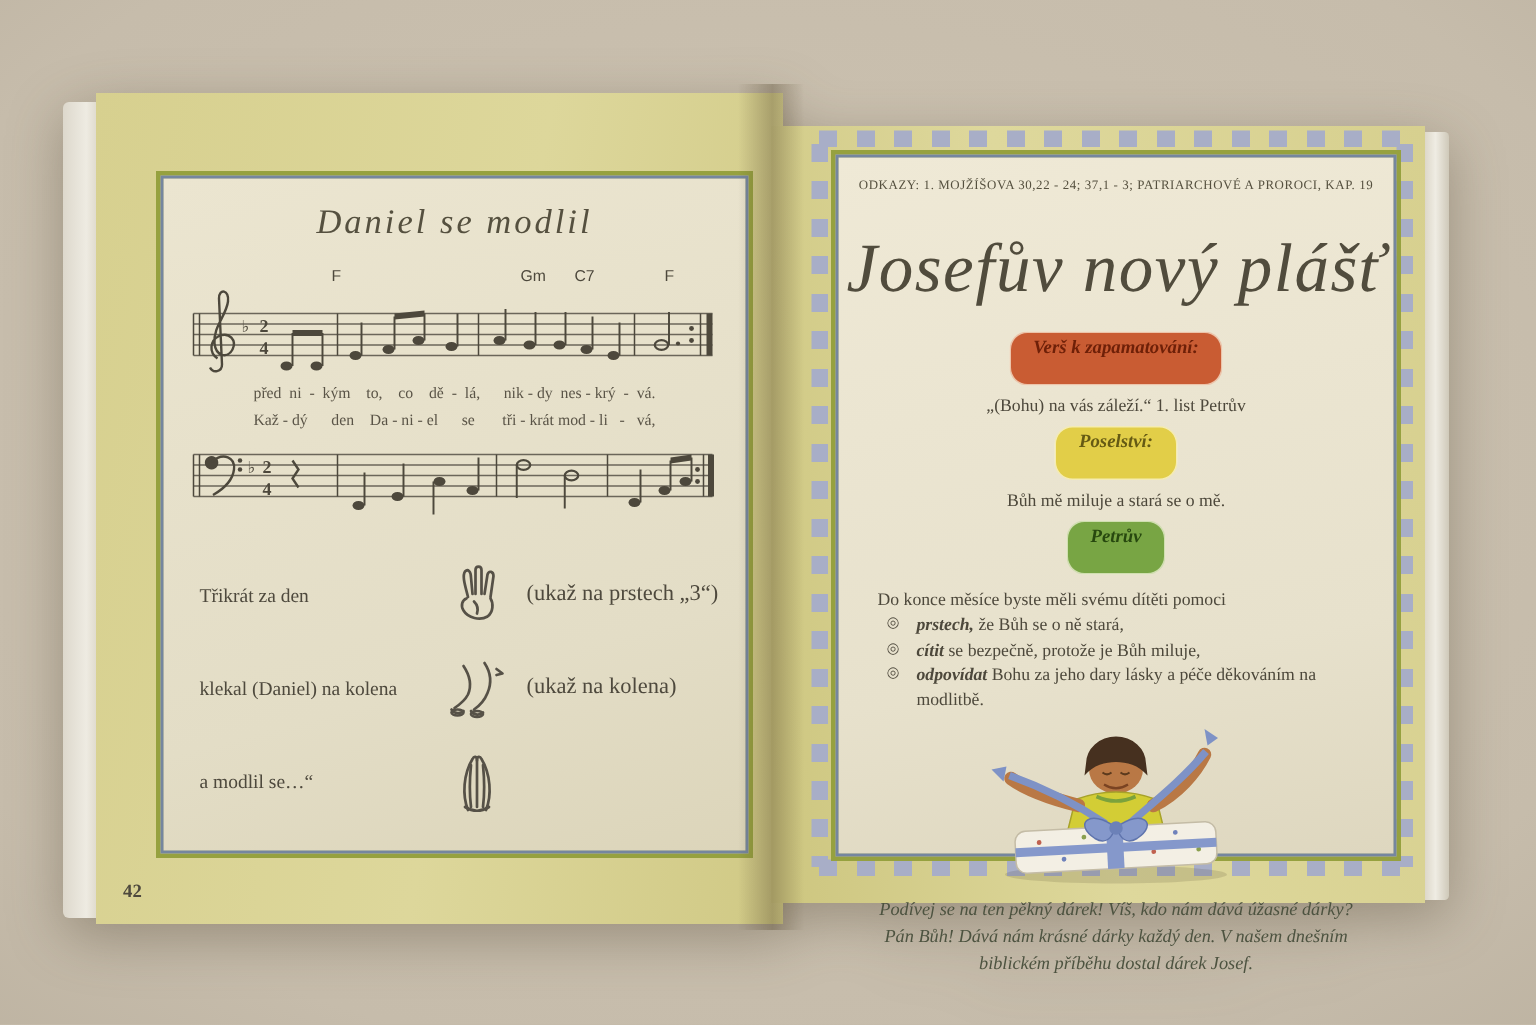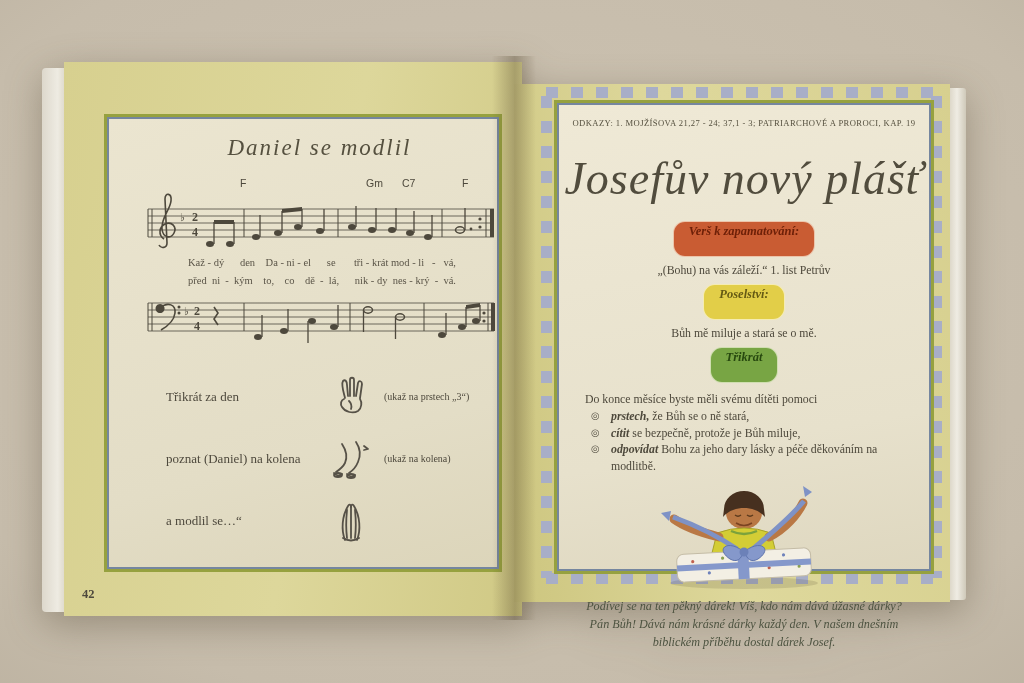--- a/index.html
+++ b/index.html
@@ -36,21 +36,21 @@
   }
   .gutter-shadow{
     position:absolute;left:452px;top:0;width:44px;height:564px;
     background:linear-gradient(90deg,rgba(80,66,40,0) 0%,rgba(80,66,40,.34) 52%,rgba(80,66,40,0) 100%);
     pointer-events:none;
   }
   
   .frame{position:absolute;border:3px solid #96a13f;}
   .frame-inner{width:100%;height:100%;border:2px solid #75869f;box-sizing:border-box;}
   .left-frame{left:40px;top:52px;width:392px;height:452px;}
-  .left-frame .frame-inner{background:linear-gradient(165deg,#ebe5d0 0%,#e3ddc6 70%,#dcd5ba 100%);padding-left:33px;}
+  .left-frame .frame-inner{background:linear-gradient(165deg,#ebe5d0 0%,#e3ddc6 70%,#dcd5ba 100%);}
   .right-frame{left:40px;top:16px;width:374px;height:468px;}
   .right-frame .frame-inner{background:linear-gradient(170deg,#efe9d6 0%,#e7e1cc 70%,#ded7bf 100%);}
   
   .check{position:absolute;pointer-events:none;}
   .check-h{height:11px;background:repeating-linear-gradient(90deg,#a8aec7 0 12px,rgba(0,0,0,0) 12px 25px);}
   .check-v{width:11px;background:repeating-linear-gradient(180deg,#a8aec7 0 12px,rgba(0,0,0,0) 12px 25px);}
   .check-top{left:32px;top:3px;width:390px;}
   .check-bottom{left:32px;top:489px;width:390px;}
   .check-left{left:27px;top:12px;height:482px;}
   .check-right{left:417px;top:12px;height:482px;}
@@ -79,21 +79,21 @@
   .lyrics{
     white-space:pre;text-align:center;font-size:10.5px;color:#5a5447;
     line-height:1.5;margin:2px 0;
   }
   .actions{margin:24px 0 0 24px;}
   .action-row{
     display:grid;grid-template-columns:152px 66px 146px;align-items:center;
     margin-bottom:14px;min-height:48px;
   }
   .action-text{font-size:13px;color:#4e493d;}
-  .action-instruction{font-size:10px;color:#4e493d;white-space:pre-line;}
+  .action-instruction{font-size:15px;color:#4e493d;white-space:pre-line;}
   .hand-icon svg{display:block;margin:0 auto;}
   .hand-icon path,.hand-icon ellipse{stroke:#565147;stroke-width:1.8;fill:none;stroke-linecap:round;stroke-linejoin:round;}
   .page-number{
     position:absolute;left:18px;bottom:14px;font-size:12.5px;color:#4e493d;font-weight:bold;margin-top:16px;
   }
 
   
   .rp-content{position:relative;width:100%;height:100%;text-align:center;color:#4e493d;padding-top:13px;box-sizing:border-box;}
   .reference{
     font-size:8.6px;letter-spacing:.4px;color:#55503f;
@@ -194,22 +194,22 @@
                   <circle class="notehead" cx="327" cy="56" r="1.4"></circle>
                 </g>
                 <g>
                   <circle class="notehead" cx="336" cy="46" r="1.6"></circle>
                   <circle class="notehead" cx="336" cy="54" r="1.6"></circle>
                   <line class="bar" x1="342" y1="36" x2="342" y2="64"></line>
                   <rect class="barthick" x="346" y="36" width="4" height="28"></rect>
                 </g>
               </svg>
 
+              <div class="lyrics">před  ni  -  kým    to,    co    dě  -  lá,      nik - dy  nes - krý  -  vá.</div>
               <div class="lyrics">Kaž - dý      den    Da - ni - el      se       tři - krát mod - li   -   vá,</div>
-              <div class="lyrics">před  ni  -  kým    to,    co    dě  -  lá,      nik - dy  nes - krý  -  vá.</div>
 
               <svg width="356" height="58">
                 <g>
                   <line class="staffline" x1="4" y1="12" x2="350" y2="12"></line>
                   <line class="staffline" x1="4" y1="19" x2="350" y2="19"></line>
                   <line class="staffline" x1="4" y1="26" x2="350" y2="26"></line>
                   <line class="staffline" x1="4" y1="33" x2="350" y2="33"></line>
                   <line class="staffline" x1="4" y1="40" x2="350" y2="40"></line>
                 </g>
                 <line class="bar" x1="4" y1="12" x2="4" y2="40"></line>
@@ -265,21 +265,21 @@
                     <path d="M14,24 C12,16 10,10 12,7 C14,5 16,7 16,11 L17,22"></path>
                     <path d="M19,22 L19,6 C19,3 23,3 23,6 L23,22"></path>
                     <path d="M25,22 L27,9 C28,6 31,7 31,10 L29,24"></path>
                     <path d="M13,25 C10,26 9,30 11,33 C14,38 22,40 27,37 C31,34 31,28 29,25"></path>
                     <path d="M18,27 C20,29 21,32 20,35"></path>
                   </svg>
                 </div>
                 <div class="action-instruction">(ukaž na prstech „3“)</div>
               </div>
               <div class="action-row">
-                <div class="action-text">poznat (Daniel) na kolena</div>
+                <div class="action-text">klekal (Daniel) na kolena</div>
                 <div class="hand-icon">
                   <svg width="46" height="46" viewBox="0 0 46 46">
                     <path d="M14,8 C18,14 20,20 17,27 C15,31 11,34 8,36"></path>
                     <path d="M6,37 C8,40 12,40 14,38"></path>
                     <ellipse cx="10" cy="39" rx="4" ry="2"></ellipse>
                     <path d="M28,6 C32,12 33,19 30,26 C28,31 24,35 21,37"></path>
                     <path d="M19,38 C21,41 25,41 27,39"></path>
                     <ellipse cx="23" cy="40" rx="4" ry="2"></ellipse>
                     <path d="M36,10 l4,3 l-4,1"></path>
                   </svg>
@@ -307,30 +307,30 @@
 
     <div class="right-page">
       <div class="check check-h check-top"></div>
       <div class="check check-h check-bottom"></div>
       <div class="check check-v check-left"></div>
       <div class="check check-v check-right"></div>
 
       <div class="frame right-frame">
         <div class="frame-inner">
           <div class="rp-content">
-            <div class="reference">ODKAZY: 1. MOJŽÍŠOVA 21,27 - 24; 37,1 - 3; PATRIARCHOVÉ A PROROCI, KAP. 19</div>
+            <div class="reference">ODKAZY: 1. MOJŽÍŠOVA 30,22 - 24; 37,1 - 3; PATRIARCHOVÉ A PROROCI, KAP. 19</div>
             <div class="rp-title">Josefův nový plášť</div>
 
             <div><span class="pill pill-verse">Verš k zapamatování:</span></div>
             <div class="section-text">„(Bohu) na vás záleží.“ 1. list Petrův</div>
 
             <div><span class="pill pill-message">Poselství:</span></div>
             <div class="section-text">Bůh mě miluje a stará se o mě.</div>
 
-            <div><span class="pill pill-parents">Třikrát</span></div>
+            <div><span class="pill pill-parents">Petrův</span></div>
 
             <div class="parents">
               <div>Do konce měsíce byste měli svému dítěti pomoci</div>
               <div class="bullet-item">
                 <span class="bullet-icon">◎</span>
                 <span><span class="bullet-lead">prstech,</span><span> že Bůh se o ně stará,</span></span>
               </div>
               <div class="bullet-item">
                 <span class="bullet-icon">◎</span>
                 <span><span class="bullet-lead">cítit</span><span> se bezpečně, protože je Bůh miluje,</span></span>

